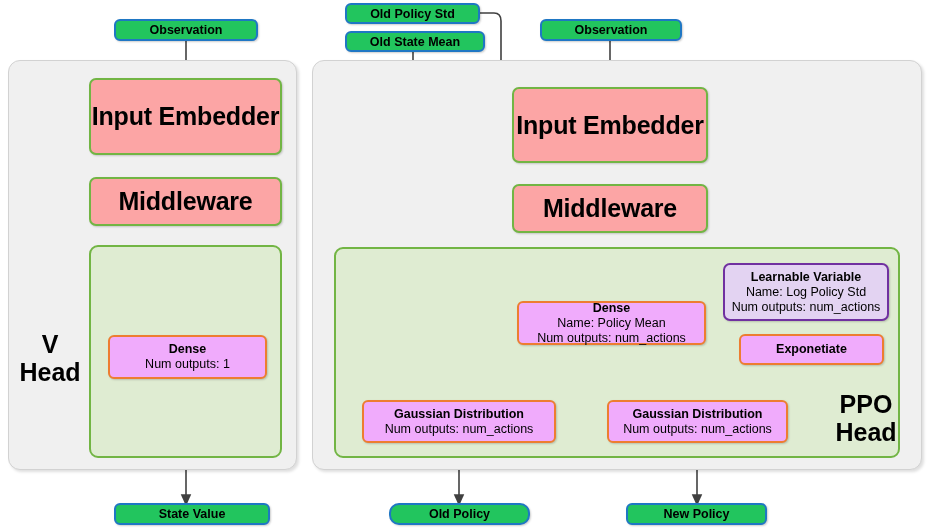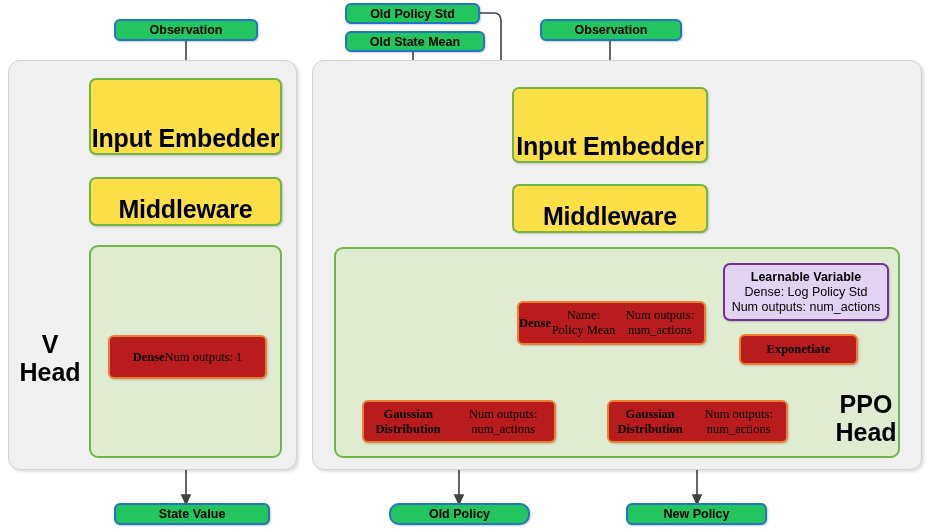--- a/index.html
+++ b/index.html
@@ -25,45 +25,45 @@
     box-shadow: 2px 2px 3px rgba(0,0,0,0.13);
   }
   
   .group-green {
     background: #dfecd2;
     border: 2px solid #72b544;
     border-radius: 9px;
   }
   
   .box-green {
-    background: #fde047;
+    background: #fca5a5;
     border: 2px solid #72b544;
     border-radius: 7px;
     display: flex;
-    align-items: flex-end;
+    align-items: center;
     justify-content: center;
     box-shadow: 1px 1px 2px rgba(0,0,0,0.18);
   }
   .box-green .title {
     font-size: 25px;
     font-weight: bold;
     color: #000;
     letter-spacing: -0.2px;
   }
   
   .box-orange {
-    background: #b91c1c;
+    background: #f0abfc;
     border: 2px solid #ed7d31;
     border-radius: 6px;
     display: flex;
+    flex-direction: column;
     align-items: center;
     justify-content: center;
     box-shadow: 1px 1px 2px rgba(0,0,0,0.18);
     text-align: center;
-    font-family: Liberation Serif, serif;
   }
   
   .box-purple {
     background: #e3d3f2;
     border: 2px solid #7030a0;
     border-radius: 7px;
     display: flex;
     flex-direction: column;
     align-items: center;
     justify-content: center;
@@ -177,25 +177,25 @@
   </div>
 
   <div class="abs box-orange" style="left:517px; top:301px; width:189px; height:44px;">
     <div class="ln1">Dense</div>
     <div class="ln2">Name: Policy Mean</div>
     <div class="ln2">Num outputs: num_actions</div>
   </div>
 
   <div class="abs box-purple" style="left:723px; top:263px; width:166px; height:58px;">
     <div class="ln1">Learnable Variable</div>
-    <div class="ln2">Dense: Log Policy Std</div>
-    <div class="ln2">Num outputs: num_actions</div>
-  </div>
-
-  <div class="abs box-orange" style="left:739px; top:334px; width:119px; height:31px;">
+    <div class="ln2">Name: Log Policy Std</div>
+    <div class="ln2">Num outputs: num_actions</div>
+  </div>
+
+  <div class="abs box-orange" style="left:739px; top:334px; width:145px; height:31px;">
     <div class="ln1">Exponetiate</div>
   </div>
 
   <div class="abs box-orange" style="left:362px; top:400px; width:194px; height:43px;">
     <div class="ln1">Gaussian Distribution</div>
     <div class="ln2">Num outputs: num_actions</div>
   </div>
 
   <div class="abs box-orange" style="left:607px; top:400px; width:181px; height:43px;">
     <div class="ln1">Gaussian Distribution</div>

